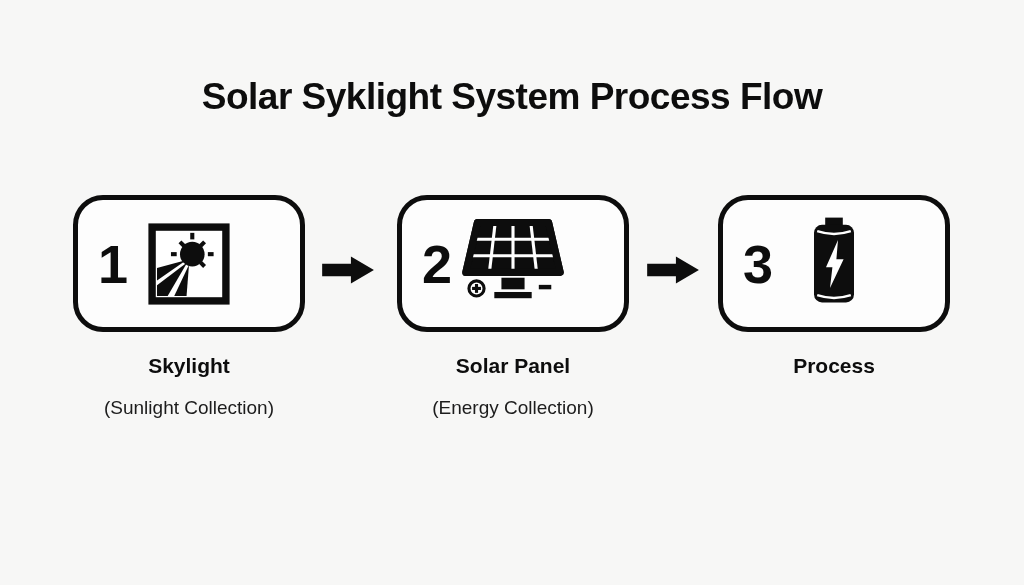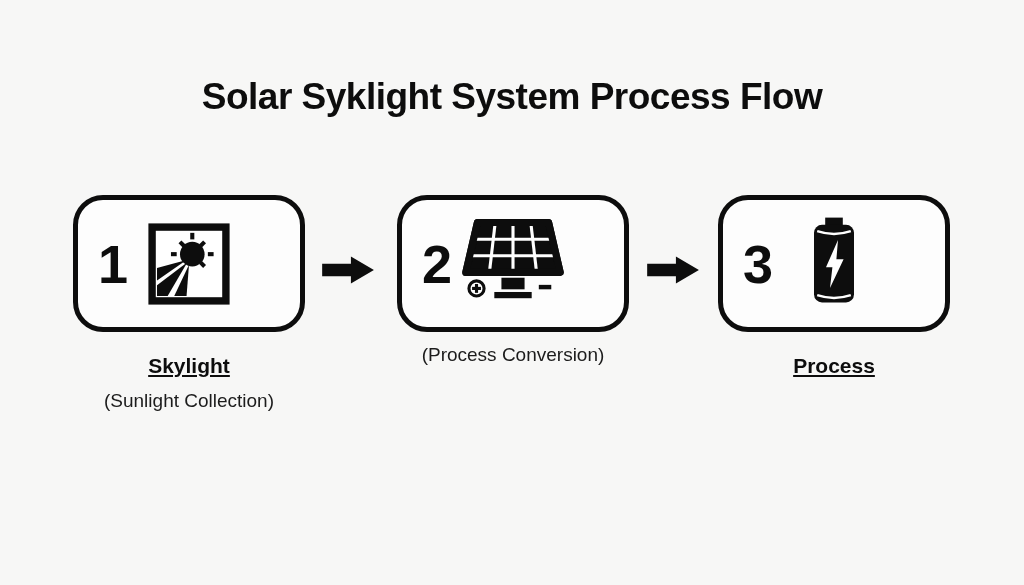--- a/index.html
+++ b/index.html
@@ -32,24 +32,24 @@
     border:5px solid var(--ink,#0d0d0d);
     border-radius:30px;
     display:flex; align-items:center; justify-content:center;
   }
   .step .num{
     position:absolute; left:20px; top:50%; transform:translateY(-50%);
     font-size:54px; font-weight:bold; line-height:1;
     color:var(--ink,#0d0d0d);
   }
   .step .label{
-    margin-top:21px; font-size:21px; font-weight:bold; line-height:1.2;text-decoration:underline;
+    margin-top:21px; font-size:21px; font-weight:bold; line-height:1.2;
   }
   .step .sublabel{
-    margin-top:12px; font-size:19px; font-weight:normal; line-height:1.2;
+    margin-top:19px; font-size:19px; font-weight:normal; line-height:1.2;
     color:#1c1c1c;
   }
   .arrow{
     position:absolute; top:247px;
   }
   .step-1{left:73px;} .step-2{left:397px;} .step-3{left:718px;}
   .arrow-1{left:322px;} .arrow-2{left:647px;}
   svg .ink{fill:#0d0d0d;}
   svg .paper{fill:#ffffff;}
 </style>
@@ -101,21 +101,22 @@
         </g>
         <polygon fill="none" points="35,4 115,4 128,60 22,60" stroke="#0d0d0d" stroke-width="8" stroke-linejoin="round"></polygon>
         <rect class="ink" x="62" y="66" width="26" height="13"></rect>
         <rect class="ink" x="54" y="82" width="42" height="7"></rect>
         <circle cx="34" cy="78" r="8.5" fill="none" stroke="#0d0d0d" stroke-width="3.5"></circle>
         <line x1="29" y1="78" x2="39" y2="78" stroke="#0d0d0d" stroke-width="3.5"></line>
         <line x1="34" y1="73" x2="34" y2="83" stroke="#0d0d0d" stroke-width="3.5"></line>
         <rect class="ink" x="104" y="74" width="14" height="5"></rect>
       </svg>
     </div>
-    <div class="sublabel">(Process Conversion)</div>
+    <div class="label">Solar Panel</div>
+    <div class="sublabel">(Energy Collection)</div>
   </div>
 
   <svg class="arrow arrow-2" width="54" height="46" viewBox="0 0 56 48" aria-hidden="true">
     <polygon class="ink" points="0,17.5 30,17.5 30,10 54,24 30,38 30,30.5 0,30.5"></polygon>
   </svg>
 
   <div class="step step-3">
     <div class="box">
       <span class="num">3</span>
       <svg width="48" height="96" viewBox="0 0 60 120" aria-hidden="true">

